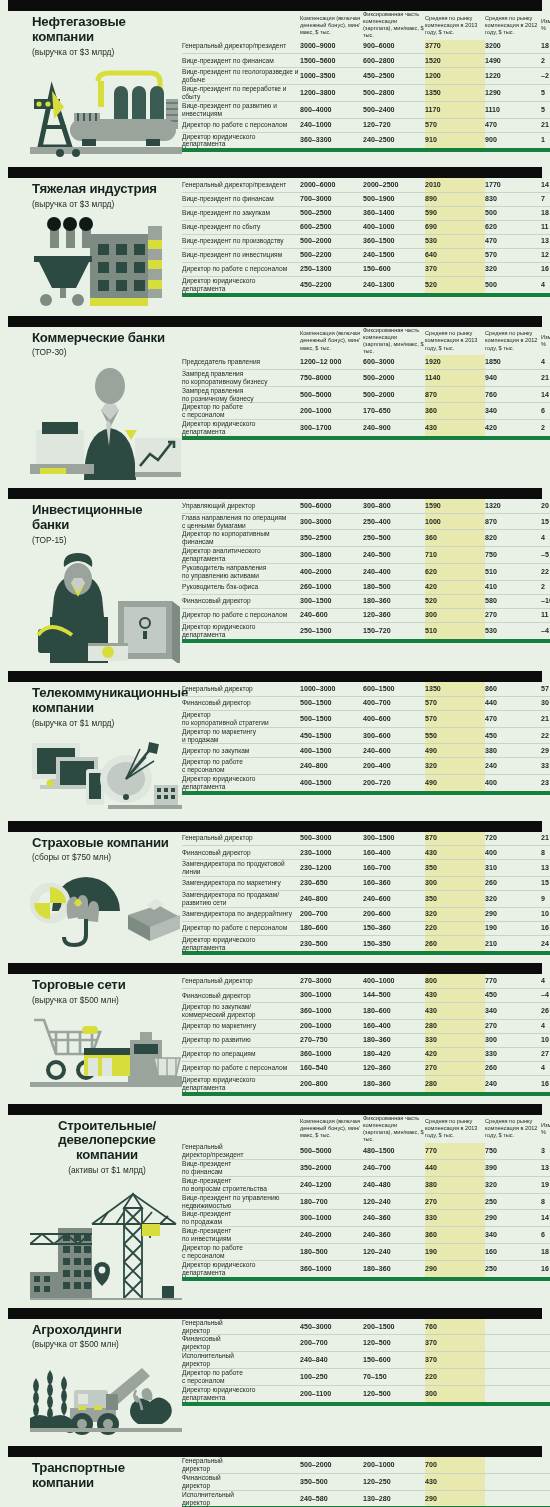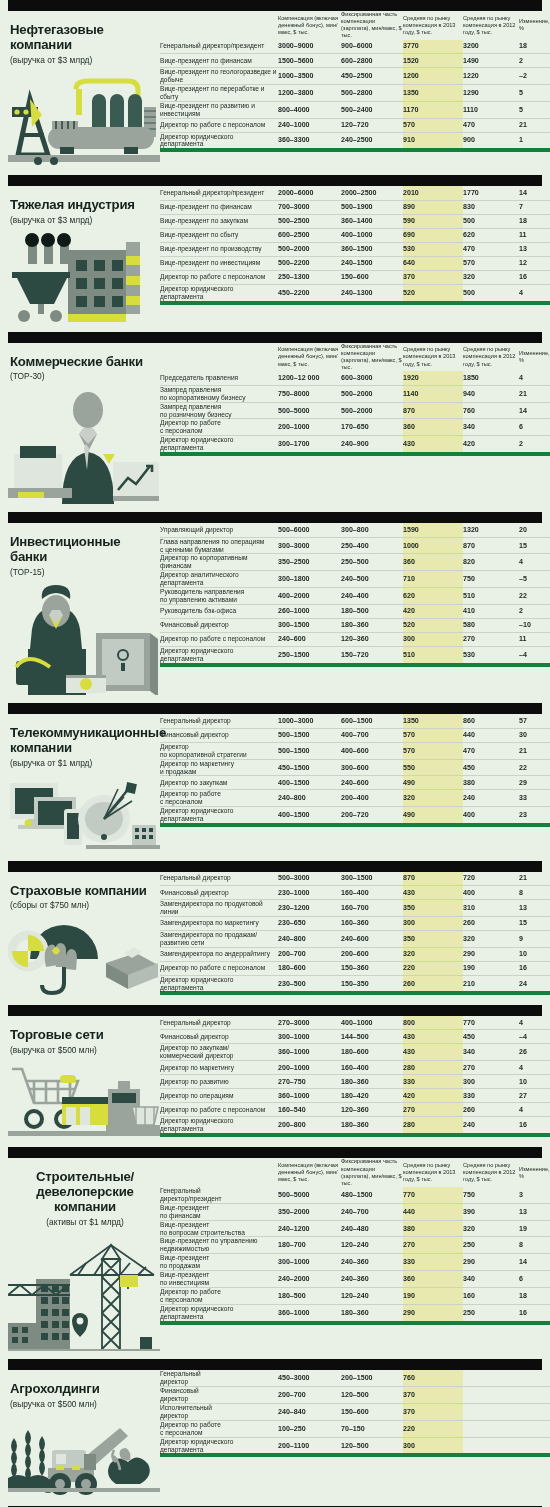--- a/index.html
+++ b/index.html
@@ -27,21 +27,22 @@
     position: relative;
     display: flex;
     align-items: flex-start;
     padding: 0 8px;
   }
 
   .left-col {
     width: 152px;
     flex: 0 0 152px;
     position: relative;
-    padding-top: 12px;
+    padding-top: 4px;
+    margin-left: 22px;
   }
 
   .sec-title {
     font-size: 13.2px;
     font-weight: bold;
     line-height: 1.12;
     letter-spacing: -0.2px;
     color: #16221c;
     padding-left: 2px;
   }

